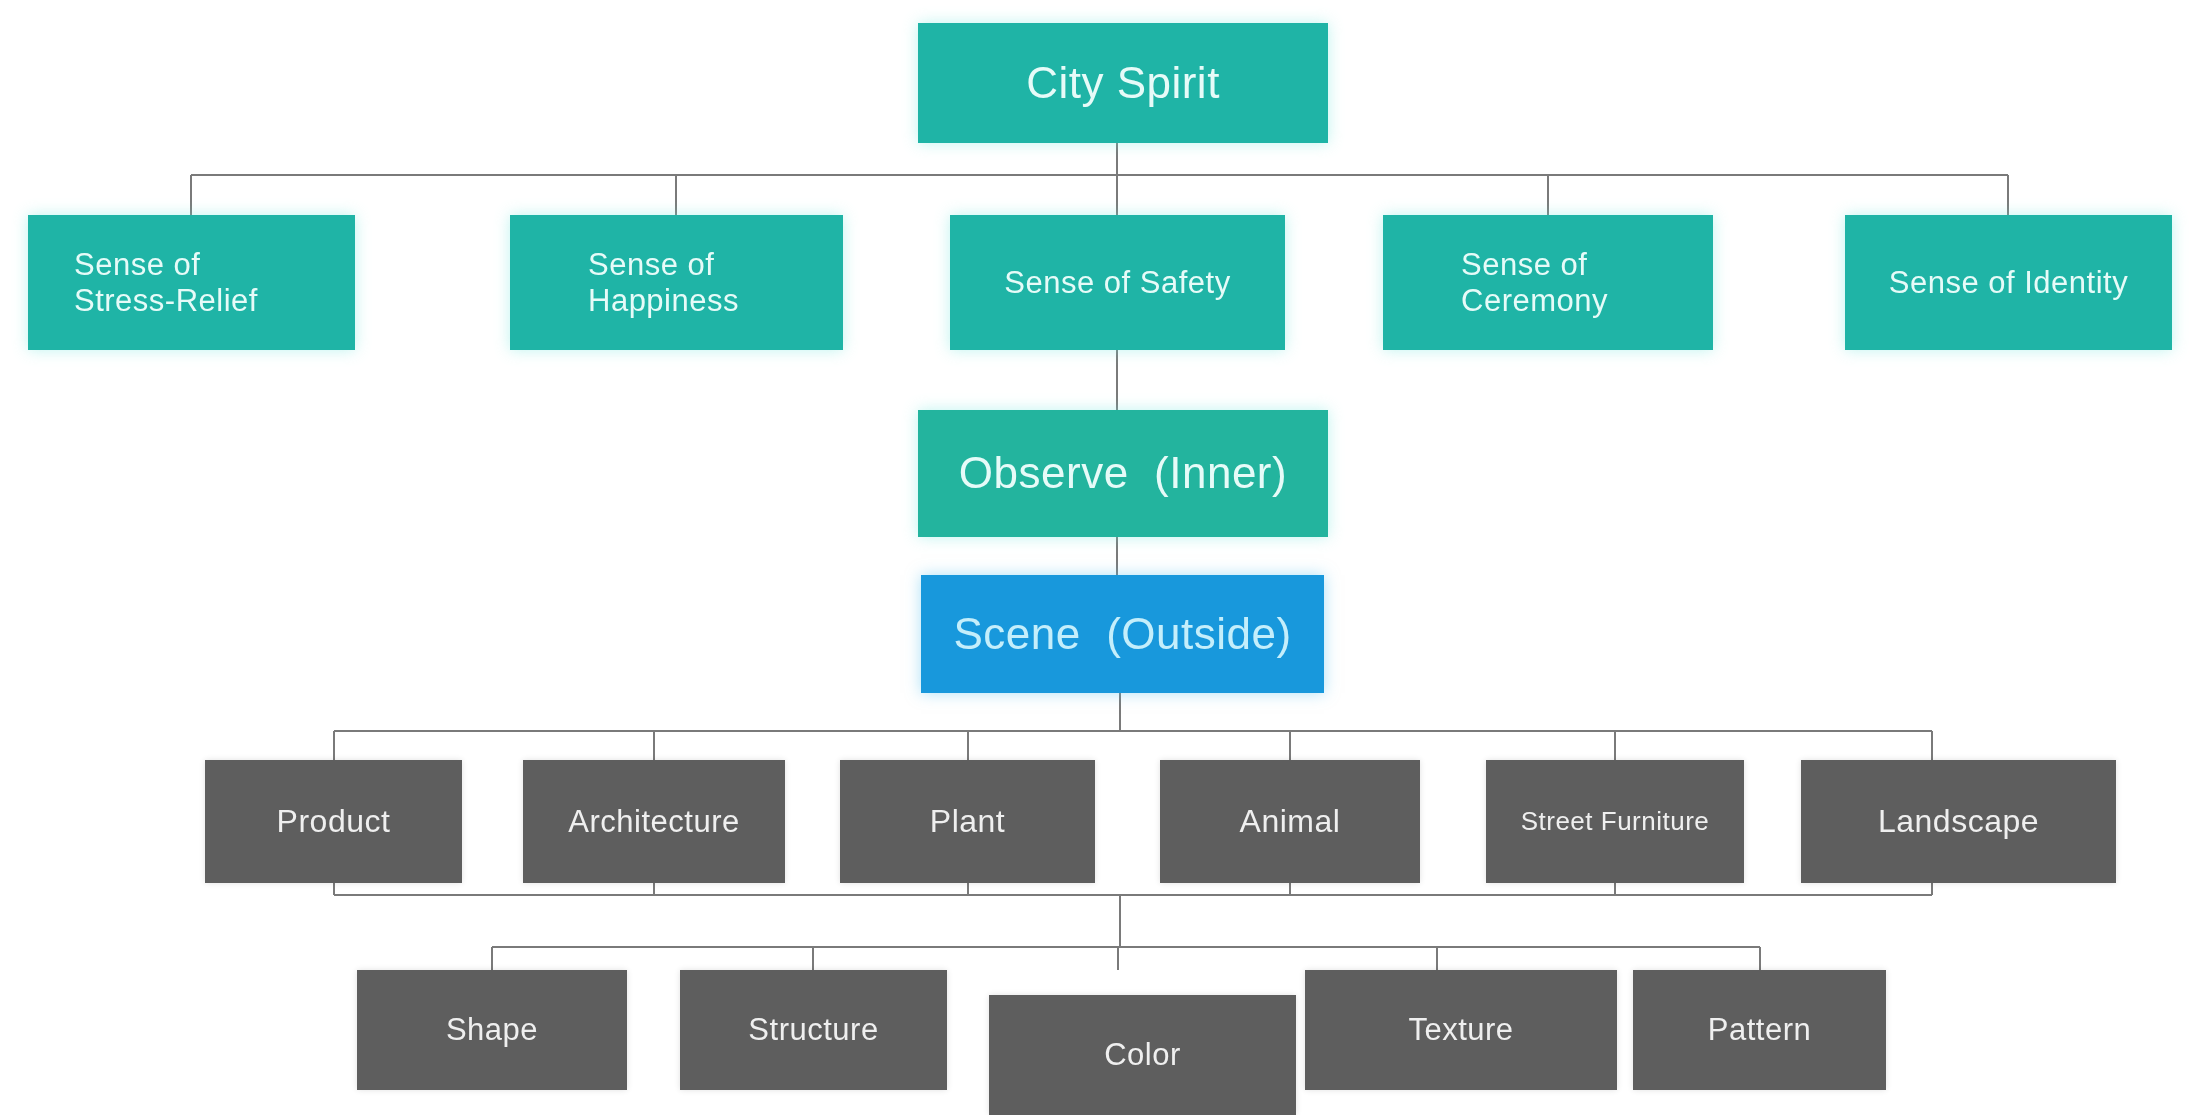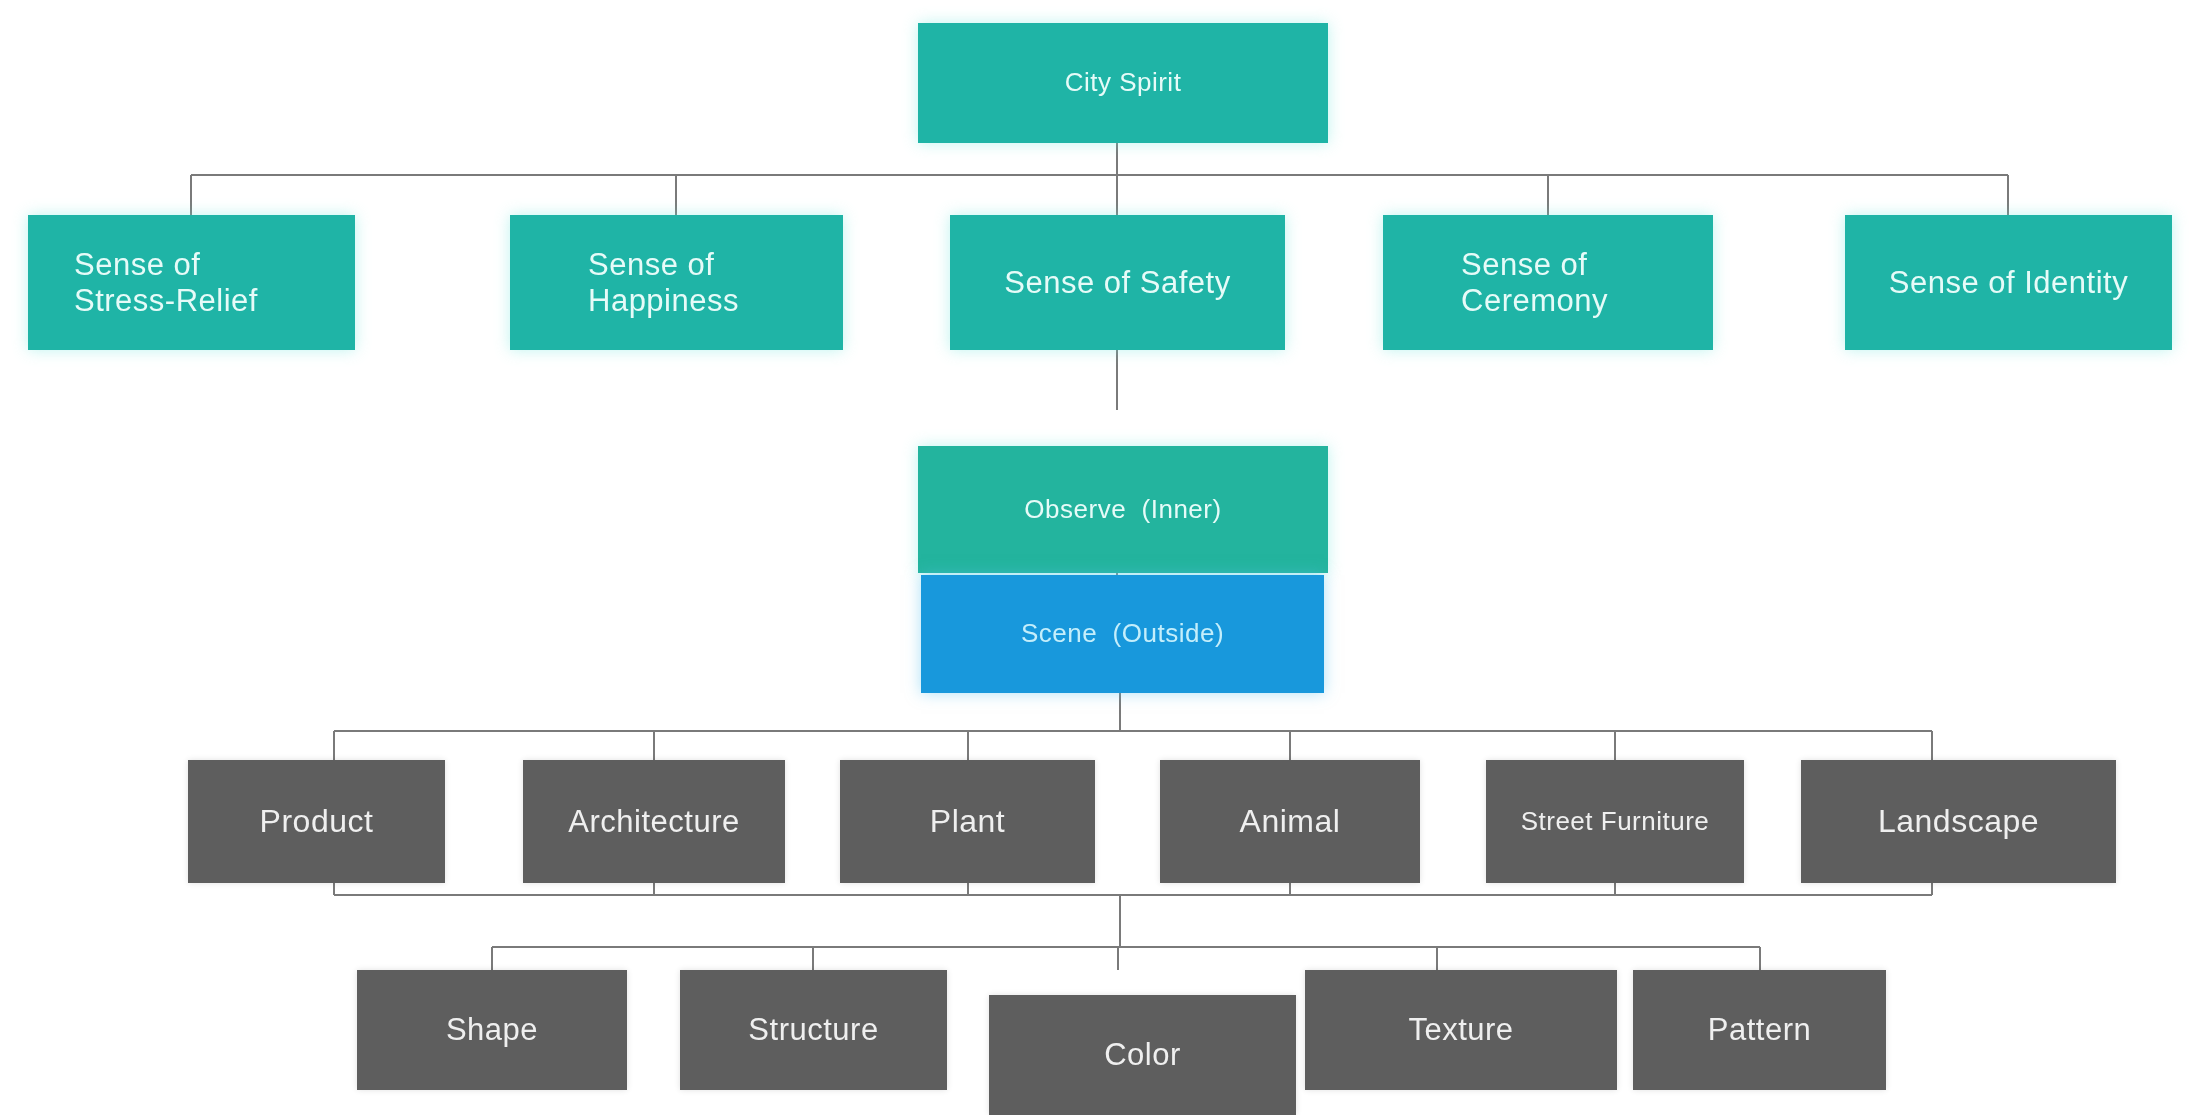--- a/index.html
+++ b/index.html
@@ -13,25 +13,25 @@
   #connectors{position:absolute;left:0;top:0;z-index:0;}
   .node{
     position:absolute;z-index:1;
     display:flex;align-items:center;justify-content:center;
     box-sizing:border-box;
     text-align:center;
     letter-spacing:0.5px;
   }
   .node .label{white-space:pre-wrap;line-height:1.14;}
   .teal{background:var(--teal);color:var(--text_on_teal);box-shadow:0 0 14px rgba(110,230,220,.45);}
-  .teal_green{background:var(--teal_green);color:var(--text_on_teal);box-shadow:0 0 14px rgba(110,230,220,.45);margin-top:36px;}
+  .teal_green{background:var(--teal_green);color:var(--text_on_teal);box-shadow:0 0 14px rgba(110,230,220,.45);}
   .blue{background:var(--blue);color:var(--text_on_blue);box-shadow:0 0 14px rgba(90,195,240,.5);}
   .gray{background:var(--gray);color:var(--text_on_gray);box-shadow:0 0 6px rgba(0,0,0,.12);}
   .align-left{justify-content:flex-start;text-align:left;}
-  .fs-xl{font-size:26px;}
+  .fs-xl{font-size:44px;}
   .fs-lg{font-size:32px;}
   .fs-md{font-size:31px;}
   .fs-sm{font-size:26px;}
 </style>
 </head>
 <body>
 
 <div id="stage">
 
   <svg id="connectors" width="2194" height="1115" viewBox="0 0 2194 1115">
@@ -98,21 +98,21 @@
     <span class="label">Sense of Identity</span>
   </div>
 
   <div class="node teal_green fs-xl" style="left:918px;top:410px;width:410px;height:127px;">
     <span class="label">Observe  (Inner)</span>
   </div>
   <div class="node blue fs-xl" style="left:921px;top:575px;width:403px;height:118px;">
     <span class="label">Scene  (Outside)</span>
   </div>
 
-  <div class="node gray fs-lg" style="left:188px;top:760px;width:257px;height:123px;">
+  <div class="node gray fs-lg" style="left:205px;top:760px;width:257px;height:123px;">
     <span class="label">Product</span>
   </div>
   <div class="node gray fs-md" style="left:523px;top:760px;width:262px;height:123px;">
     <span class="label">Architecture</span>
   </div>
   <div class="node gray fs-lg" style="left:840px;top:760px;width:255px;height:123px;">
     <span class="label">Plant</span>
   </div>
   <div class="node gray fs-lg" style="left:1160px;top:760px;width:260px;height:123px;">
     <span class="label">Animal</span>

